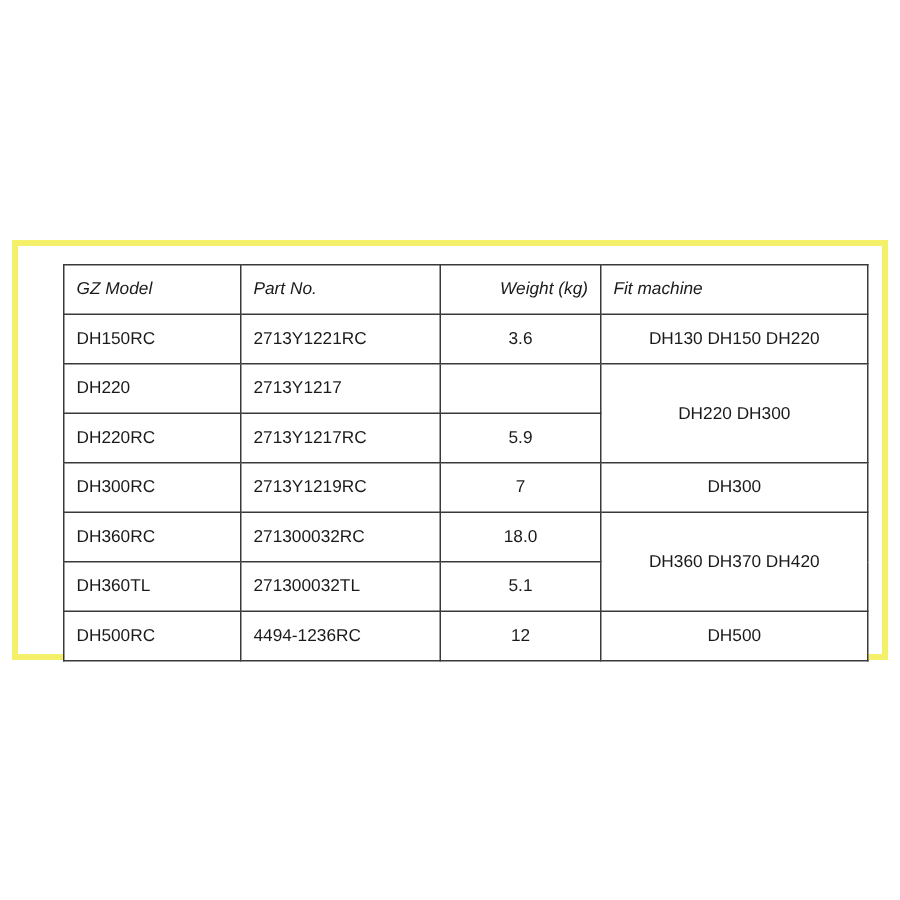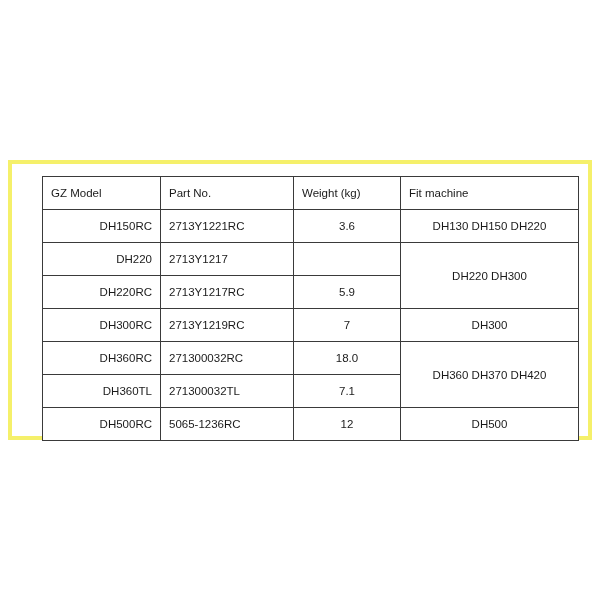--- a/index.html
+++ b/index.html
@@ -44,26 +44,26 @@
     font-size: 11.5px;
     color: #1a1a1a;
     font-weight: normal;
     height: 33px;
     padding: 0 8px;
     box-sizing: border-box;
     vertical-align: middle;
     white-space: nowrap;
     overflow: hidden;
   }
-  .col-model { width: 118px; text-align: right; }
+  .col-model { width: 118px; text-align: left; }
   .col-part  { width: 133px; text-align: left; }
   .col-weight{ width: 107px; text-align: center; }
   .col-fit   { width: 178px; text-align: center; }
-  .spec-table thead td { text-align: left; }
-  .spec-table thead td.col-weight { text-align: left; }
+  .spec-table thead td { text-align: left; font-style: italic; }
+  .spec-table thead td.col-weight { text-align: right; }
   .cell-center { text-align: center; }
   .cell-empty { text-align: center; }
 </style>
 </head>
 <body>
 
 <div class="page">
   <div class="frame">
     <table class="spec-table">
       <thead>
@@ -100,24 +100,24 @@
         </tr>
         <tr>
           <td class="col-model">DH360RC</td>
           <td class="col-part">271300032RC</td>
           <td class="col-weight cell-center">18.0</td>
           <td class="col-fit" rowspan="2">DH360 DH370 DH420</td>
         </tr>
         <tr>
           <td class="col-model">DH360TL</td>
           <td class="col-part">271300032TL</td>
-          <td class="col-weight cell-center">7.1</td>
+          <td class="col-weight cell-center">5.1</td>
         </tr>
         <tr>
           <td class="col-model">DH500RC</td>
-          <td class="col-part">5065-1236RC</td>
+          <td class="col-part">4494-1236RC</td>
           <td class="col-weight cell-center">12</td>
           <td class="col-fit">DH500</td>
         </tr>
       </tbody>
     </table>
   </div>
 </div>
 
 </body></html>

